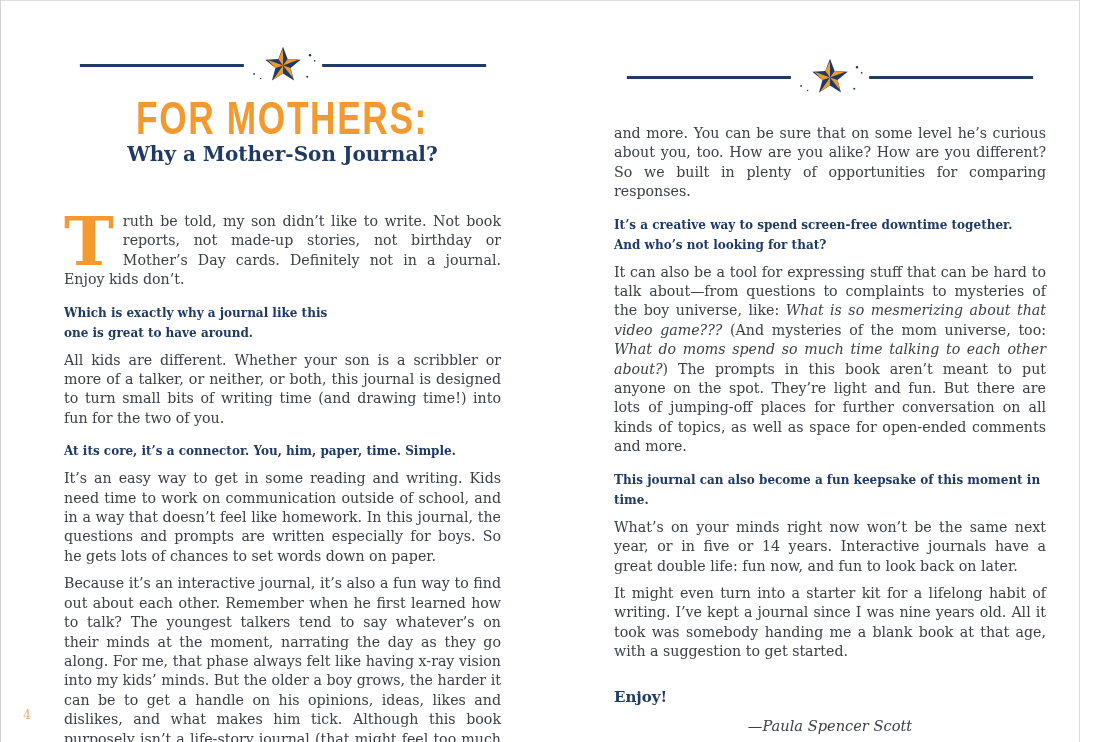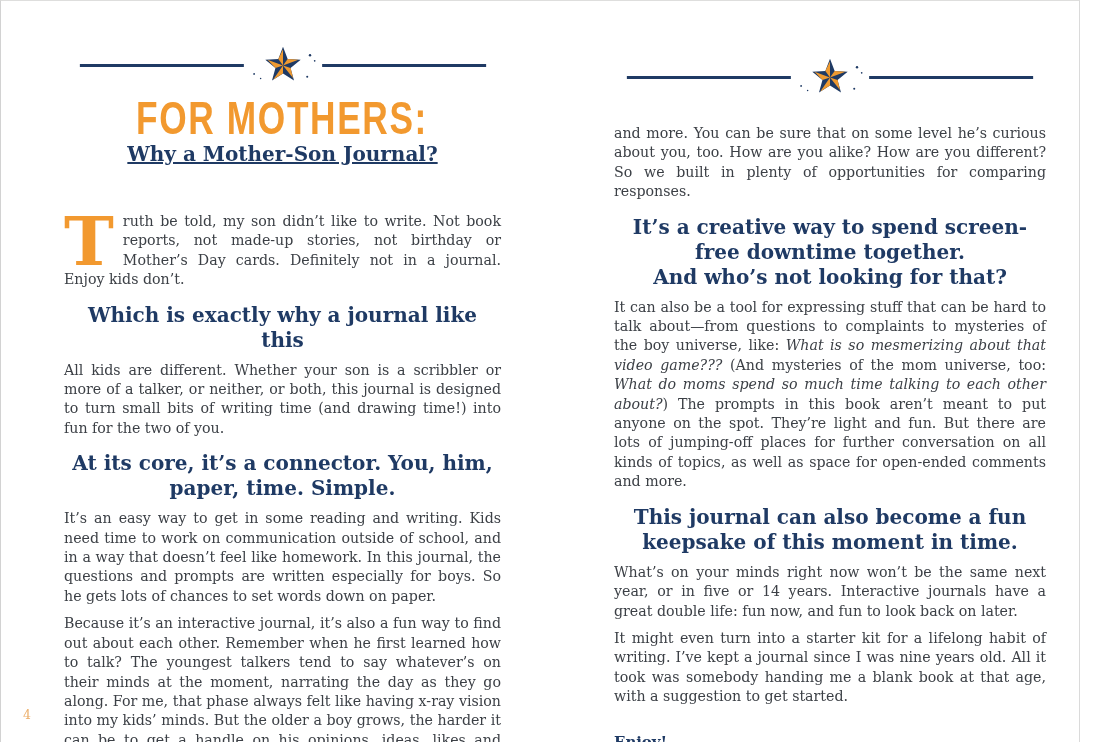--- a/index.html
+++ b/index.html
@@ -49,44 +49,42 @@
     color: #f2992f;
     transform: scale(0.82, 1.08);
     transform-origin: center;
   }
   .subtitle {
     margin: 5px 0 0 0;
     text-align: center;
     font-size: 20px;
     font-weight: 700;
     color: #1f3a64;
-    text-decoration: underline;
   }
 
   .body-p {
     margin: 8px 0 0 0;
     font-size: 14.2px;
     line-height: 19.4px;
     text-align: justify;
     color: #3c4046;
   }
   .first-p { margin-top: 46px; }
   .dropcap {
     float: left;
     font-weight: 700;
     color: #f2992f;
     font-size: 67px;
     line-height: 55px;
     padding: 2px 9px 0 0;
   }
   .heading {
     margin: 13px 0 0 0;
-    text-align: center;
-    font-size: 20px;
-    line-height: 25px;
+    font-size: 12px;
+    line-height: 20px;
     font-weight: 700;
     color: #1f3a64;
   }
   .heading .hline { display: block; }
   .it { font-style: italic; }
 
   .signoff {
     margin: 26px 0 0 0;
     text-align: left;
     font-size: 15px;
@@ -138,20 +136,21 @@
     <div class="title-wrap">
       <span class="title-text">FOR MOTHERS:</span>
     </div>
 
     <h2 class="subtitle">Why a Mother-Son Journal?</h2>
 
     <p class="body-p first-p"><span class="dropcap">T</span><span>ruth be told, my son didn’t like to write. Not book reports, not made-up stories, not birthday or Mother’s Day cards. Definitely not in a journal. Enjoy kids don’t.</span></p>
 
     <p class="heading">
       <span class="hline">Which is exactly why a journal like this</span>
+      <span class="hline">one is great to have around.</span>
     </p>
 
     <p class="body-p">All kids are different. Whether your son is a scribbler or more of a talker, or neither, or both, this journal is designed to turn small bits of writing time (and drawing time!) into fun for the two of you.</p>
 
     <p class="heading">
       <span class="hline">At its core, it’s a connector. You, him, paper, time. Simple.</span>
     </p>
 
     <p class="body-p">It’s an easy way to get in some reading and writing. Kids need time to work on communication outside of school, and in a way that doesn’t feel like homework. In this journal, the questions and prompts are written especially for boys. So he gets lots of chances to set words down on paper.</p>
 

